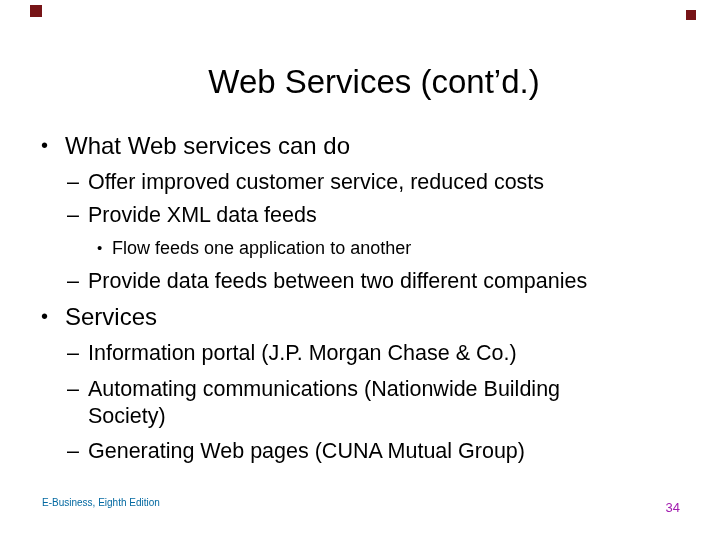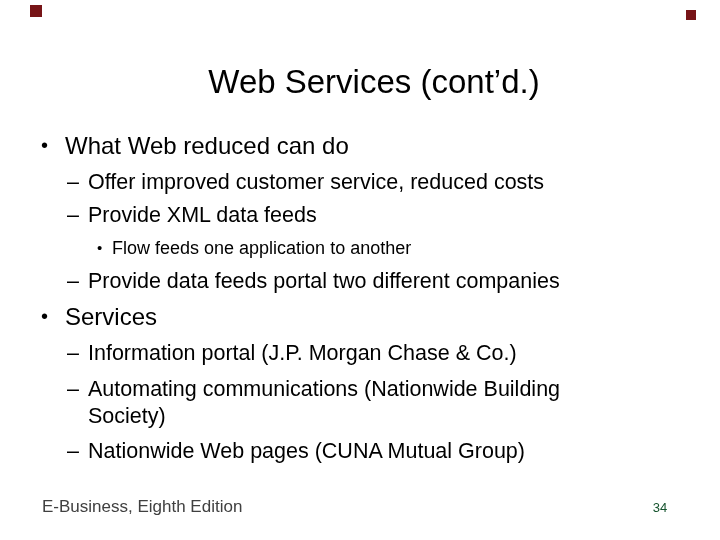--- a/index.html
+++ b/index.html
@@ -54,85 +54,85 @@
   .li.wrap {
     white-space: normal;
     max-width: 552px;
     line-height: 27px;
   }
 
   .footer-left {
     position: absolute;
     left: 42px;
     top: 497px;
-    font-size: 17px;
-    color: #404040;
+    font-size: 10px;
+    color: #0369a1;
   }
   .page-num {
     position: absolute;
     left: 640px;
     top: 500px;
     width: 40px;
-    text-align: center;
+    text-align: right;
     font-size: 13px;
-    color: #14532d;
+    color: #a21caf;
   }
 </style>
 </head>
 <body>
 
 <div class="slide">
 
   <div class="corner corner-left" style="background: rgb(119, 20, 23);"></div>
   <div class="corner corner-right" style="background: rgb(119, 20, 23);"></div>
 
   <h1 class="title">Web Services (cont’d.)</h1>
 
   <div class="li l1" style="top:132px">
     <span class="marker">•</span>
-    <span class="txt">What Web reduced can do</span>
+    <span class="txt">What Web services can do</span>
   </div>
 
   <div class="li l2" style="top:170px">
     <span class="marker">–</span>
     <span class="txt">Offer improved customer service, reduced costs</span>
   </div>
 
   <div class="li l2" style="top:203px">
     <span class="marker">–</span>
     <span class="txt">Provide XML data feeds</span>
   </div>
 
   <div class="li l3" style="top:238px">
     <span class="marker">•</span>
     <span class="txt">Flow feeds one application to another</span>
   </div>
 
   <div class="li l2" style="top:269px">
     <span class="marker">–</span>
-    <span class="txt">Provide data feeds portal two different companies</span>
+    <span class="txt">Provide data feeds between two different companies</span>
   </div>
 
   <div class="li l1" style="top:303px">
     <span class="marker">•</span>
     <span class="txt">Services</span>
   </div>
 
   <div class="li l2" style="top:341px">
     <span class="marker">–</span>
     <span class="txt">Information portal (J.P. Morgan Chase &amp; Co.)</span>
   </div>
 
   <div class="li l2 wrap" style="top:376px">
     <span class="marker">–</span>
     <span class="txt">Automating communications (Nationwide Building Society)</span>
   </div>
 
   <div class="li l2" style="top:439px">
     <span class="marker">–</span>
-    <span class="txt">Nationwide Web pages (CUNA Mutual Group)</span>
+    <span class="txt">Generating Web pages (CUNA Mutual Group)</span>
   </div>
 
   <div class="footer-left">E-Business, Eighth Edition</div>
 
   <div class="page-num">34</div>
 
 </div>
 
 </body></html>

